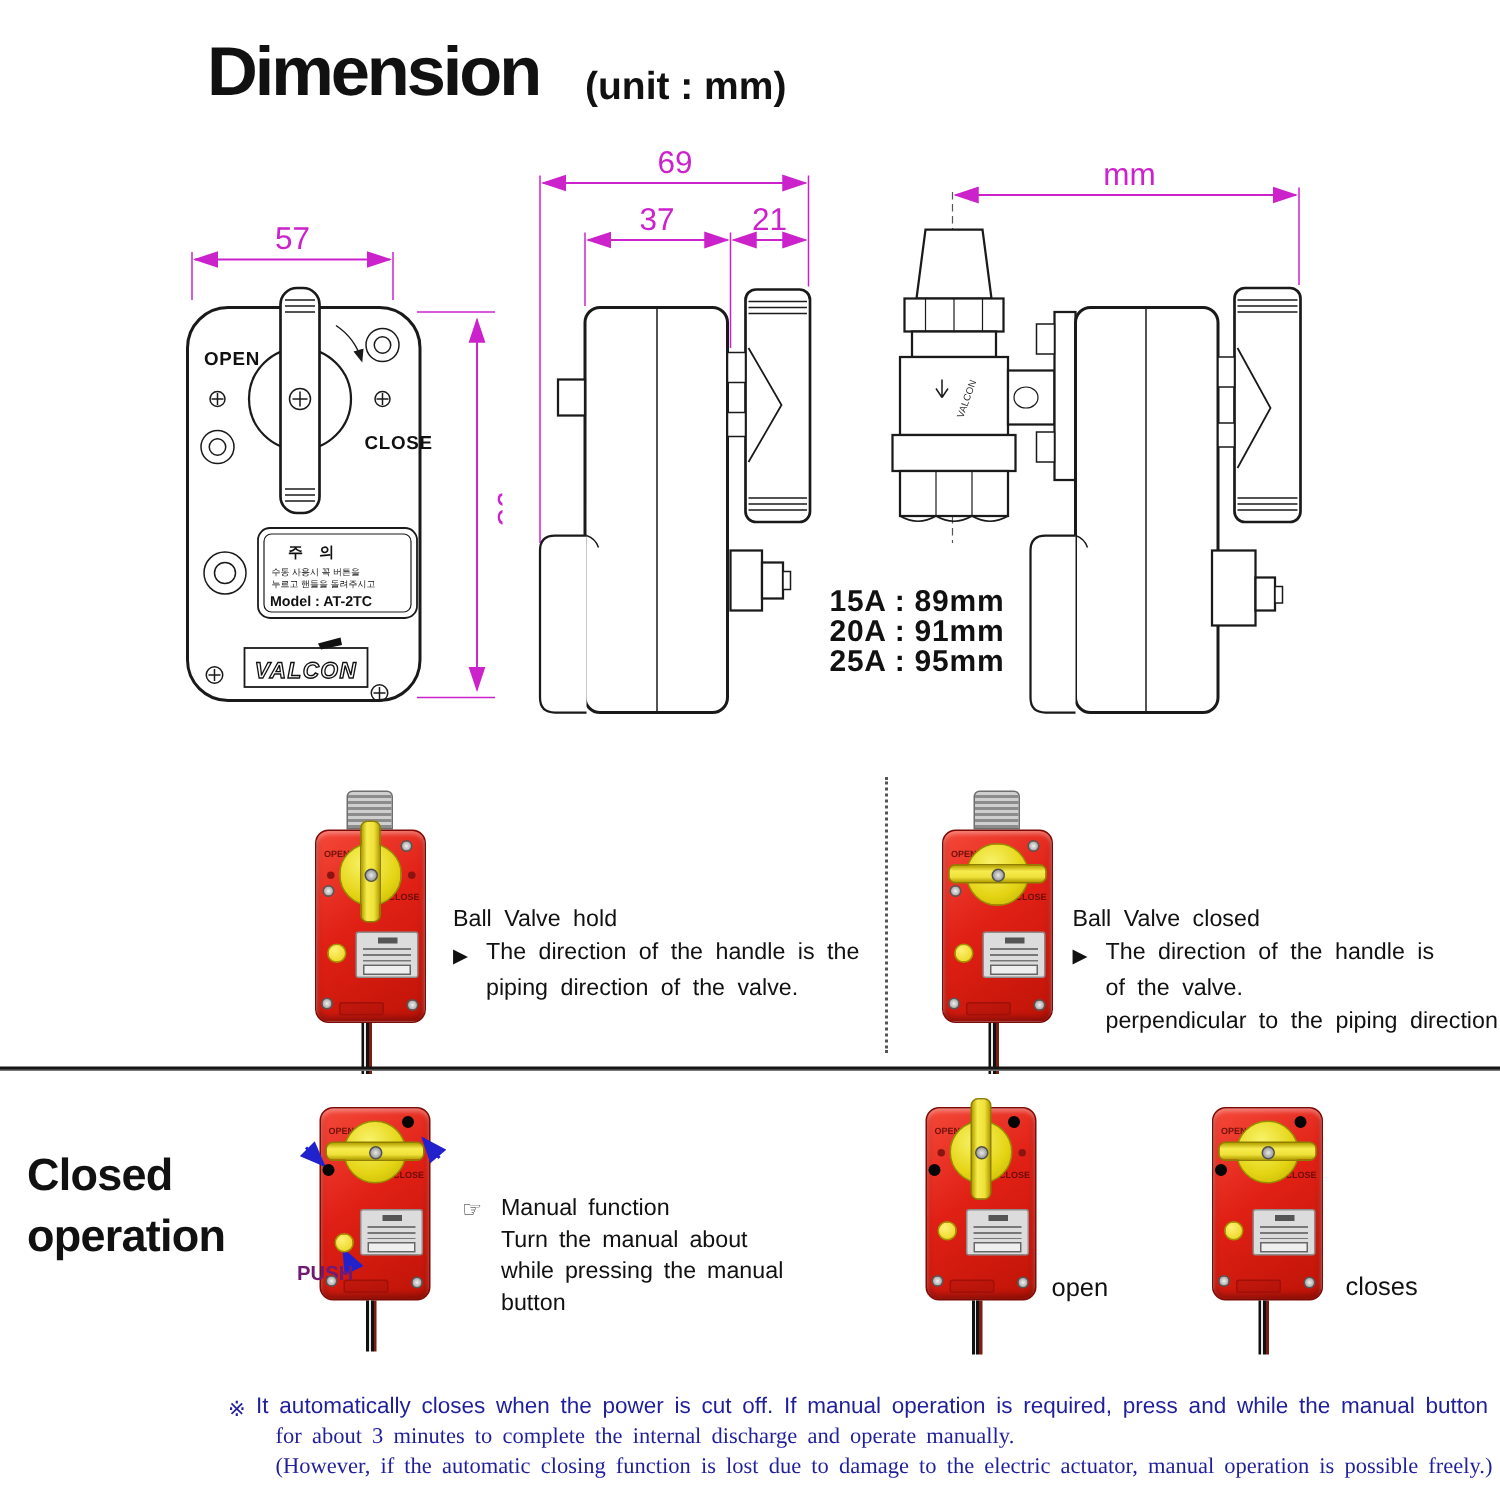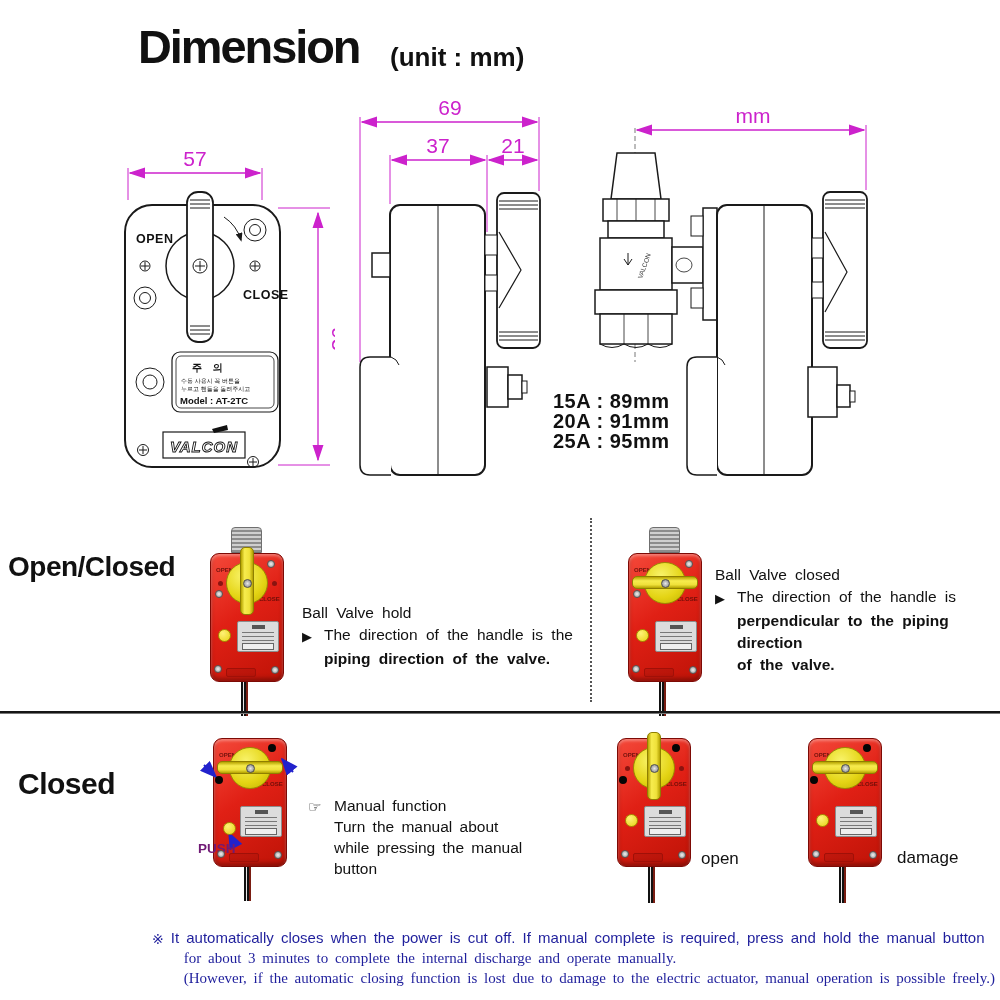--- a/index.html
+++ b/index.html
@@ -11,21 +11,21 @@
   .main-title { left:138px; top:20px; font-size:46px; font-weight:bold; letter-spacing:-2px;
     transform:scaleX(1.02); transform-origin:left; }
   .unit-label { left:390px; top:42px; font-size:26px; font-weight:bold; }
   .sec-heading { font-weight:bold; font-size:28px; line-height:41px; letter-spacing:-0.5px; word-spacing:7px; }
   .heading-indication { left:8px; top:546px; }
   .heading-manual { left:18px; top:763px; font-size:30px; }
   .size-list { left:553px; top:391px; font-size:20px; font-weight:bold; line-height:20px; letter-spacing:0.5px; }
   .note-block { font-size:15.5px; line-height:22px; word-spacing:4px; }
   .nb-row { display:flex; }
   .nb-bullet { width:22px; font-size:13px; padding-top:2px; }
-  .nb-ind { margin-left:22px;font-weight:bold; }
+  .nb-ind { margin-left:22px; }
   .instr-block { left:308px; top:795px; font-size:15.5px; line-height:21px; word-spacing:3px; display:flex; }
   .pointer-icon { width:26px; font-size:15px; padding-top:1px; }
   .state-label { font-size:17px; word-spacing:2px; }
   .push-label { left:198px; top:841px; color:#701a75; font-size:13.5px; font-weight:bold; }
   .footnote { left:152px; top:928px; color:#1f1f9c; font-size:15px; line-height:20px; display:flex; word-spacing:3px; }
   .fn-marker { margin-right:7px; font-size:14px; padding-top:1px; }
   .fn-ind { margin-left:13px;font-family:Liberation Serif, serif; }
 
   
   .section-divider { left:0; top:711px; width:1000px; height:3px; background:#161616; border-bottom:1px solid #777; }
@@ -280,21 +280,20 @@
   </g>
 </svg>
 
 <div class="abs size-list">
   <div>15A : 89mm</div>
   <div>20A : 91mm</div>
   <div>25A : 95mm</div>
 </div>
 
 <div class="abs sec-heading heading-indication">
-  <div>Open/Closed</div>
 </div>
 
 <div class="actuator" style="left:210px;top:553px">
   <div class="act-connector"></div>
   <div class="act-body"></div>
   <div class="act-print p-open">OPEN</div>
   <div class="act-print p-close">CLOSE</div>
   <div class="act-dial"></div>
   <div class="act-handle handle-v"></div>
   <div class="act-pivot"></div>
@@ -342,34 +341,35 @@
   <div class="act-plate">
       <div class="pl-title"></div>
       <div class="pl-lines"></div>
       <div class="pl-model"></div>
     </div>
   <div class="act-button"></div>
   <div class="act-notch"></div>
   <div class="act-wire"></div>
 </div>
 
-<div class="abs note-block" style="left:715px;top:564px">
+<div class="abs note-block" style="left:715px;top:602px">
   <div>Ball Valve closed</div>
   <div class="nb-row">
     <span class="nb-bullet">▶</span>
     <span>The direction of the handle is</span>
   </div>
+  <div class="nb-ind">of the valve.</div>
   <div class="nb-ind">perpendicular to the piping direction</div>
-  <div class="nb-ind">of the valve.</div>
 </div>
 
 <div class="abs section-divider"></div>
 
 <div class="abs sec-heading heading-manual">
   <div>Closed</div>
+  <div>operation</div>
 </div>
 
 <div class="actuator" style="left:213px;top:738px">
   <div class="act-body"></div>
   <div class="act-print p-open">OPEN</div>
   <div class="act-print p-close">CLOSE</div>
   <div class="act-dial"></div>
   <div class="act-handle handle-h"></div>
   <div class="act-pivot"></div>
   <div class="act-marker m-tr"></div>
@@ -449,22 +449,22 @@
   <div class="act-dot d-r"></div>
   <div class="act-plate">
       <div class="pl-title"></div>
       <div class="pl-lines"></div>
       <div class="pl-model"></div>
     </div>
   <div class="act-button"></div>
   <div class="act-notch"></div>
   <div class="act-wire" style="height:36px"></div>
 </div>
-<div class="abs state-label" style="left:897px;top:848px">damage</div>
+<div class="abs state-label" style="left:897px;top:848px">closes</div>
 
 <div class="abs footnote">
   <span class="fn-marker">※</span>
   <div>
-    <div>It automatically closes when the power is cut off. If manual complete is required, press and hold the manual button</div>
+    <div>It automatically closes when the power is cut off. If manual operation is required, press and while the manual button</div>
     <div class="fn-ind">for about 3 minutes to complete the internal discharge and operate manually.</div>
     <div class="fn-ind">(However, if the automatic closing function is lost due to damage to the electric actuator, manual operation is possible freely.)</div>
   </div>
 </div>
 
 </body></html>

